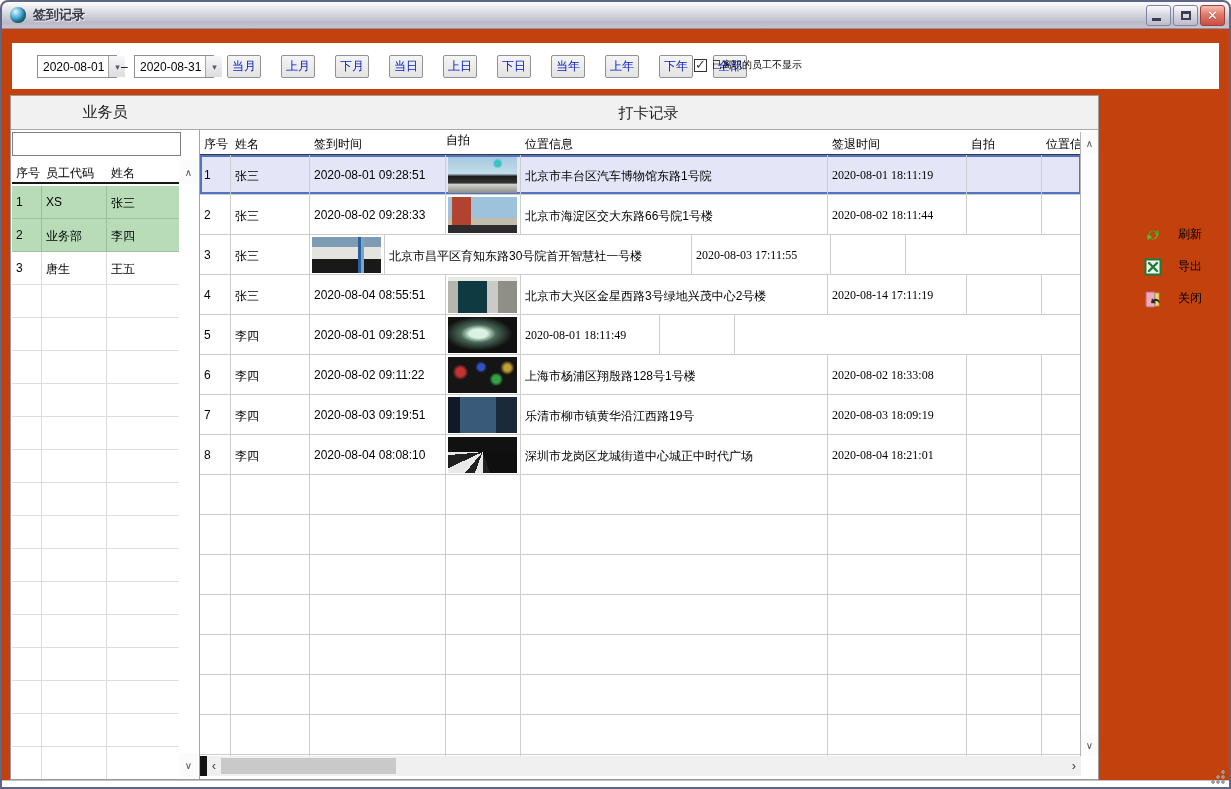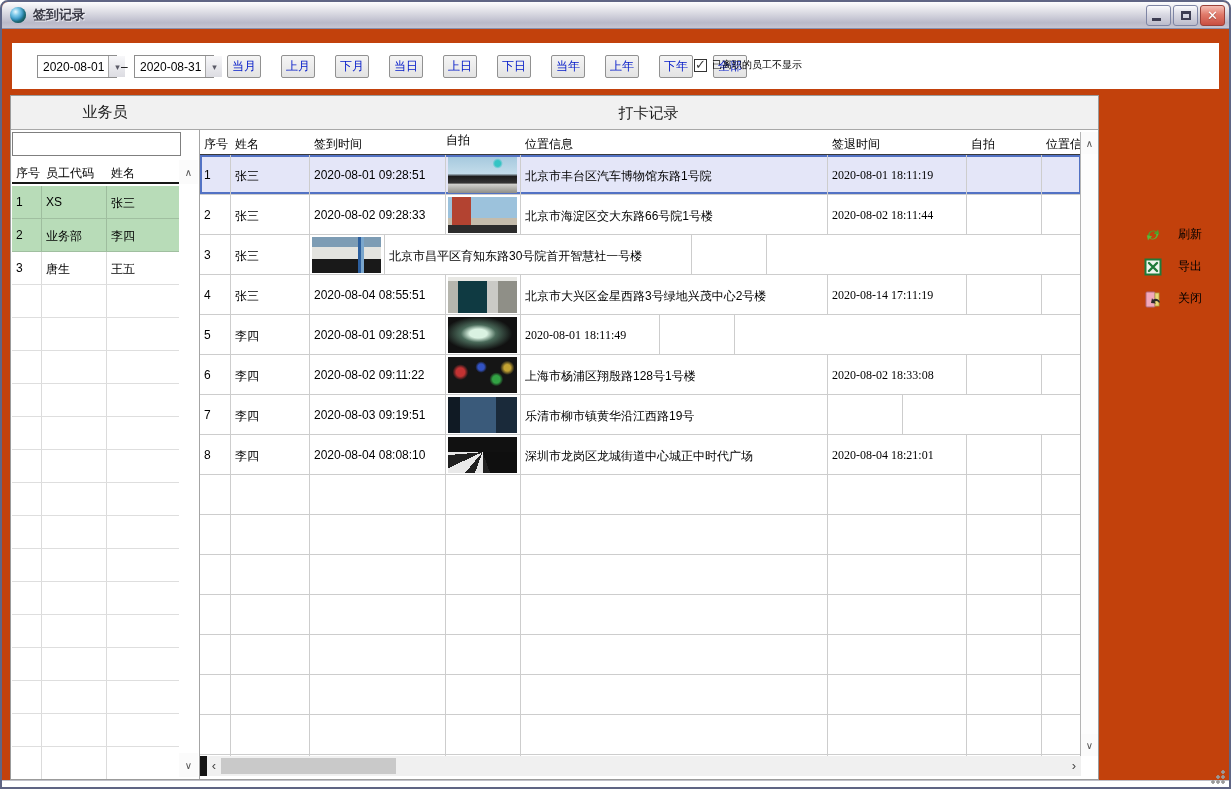--- a/index.html
+++ b/index.html
@@ -351,20 +351,21 @@
     <div class="c rc8"></div>
   </div>
 
   <div class="rrow">
     <div class="c rc1">3</div>
     <div class="c rc2">张三</div>
     <div class="c rc4">
               <div class="photo p3"></div>
             </div>
     <div class="c rc5">北京市昌平区育知东路30号院首开智慧社一号楼</div>
+    <div class="c rc6">2020-08-03 17:11:55</div>
     <div class="c rc7"></div>
     <div class="c rc8"></div>
   </div>
 
   <div class="rrow">
     <div class="c rc1">4</div>
     <div class="c rc2">张三</div>
     <div class="c rc3">2020-08-04 08:55:51</div>
     <div class="c rc4">
               <div class="photo p4"></div>
@@ -401,20 +402,21 @@
   </div>
 
   <div class="rrow">
     <div class="c rc1">7</div>
     <div class="c rc2">李四</div>
     <div class="c rc3">2020-08-03 09:19:51</div>
     <div class="c rc4">
               <div class="photo p7"></div>
             </div>
     <div class="c rc5">乐清市柳市镇黄华沿江西路19号</div>
+    <div class="c rc6">2020-08-03 18:09:19</div>
     <div class="c rc7"></div>
     <div class="c rc8"></div>
   </div>
 
   <div class="rrow">
     <div class="c rc1">8</div>
     <div class="c rc2">李四</div>
     <div class="c rc3">2020-08-04 08:08:10</div>
     <div class="c rc4">
               <div class="photo p8"></div>

